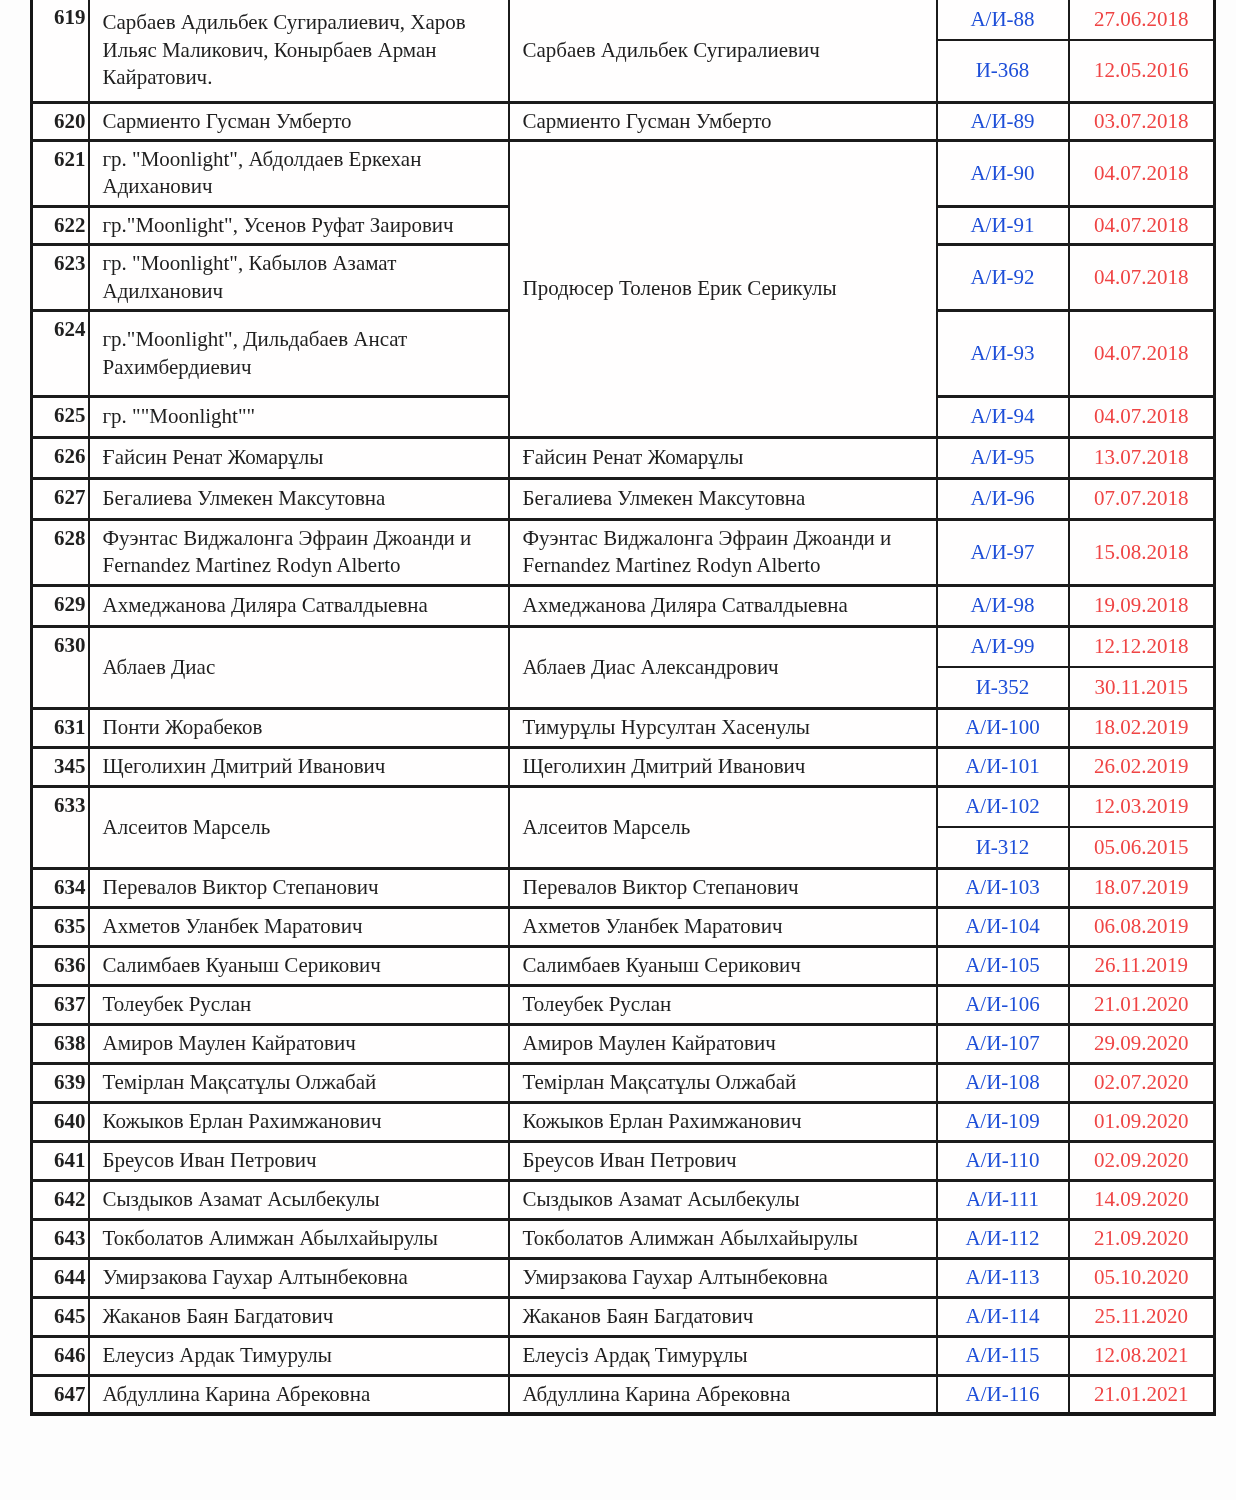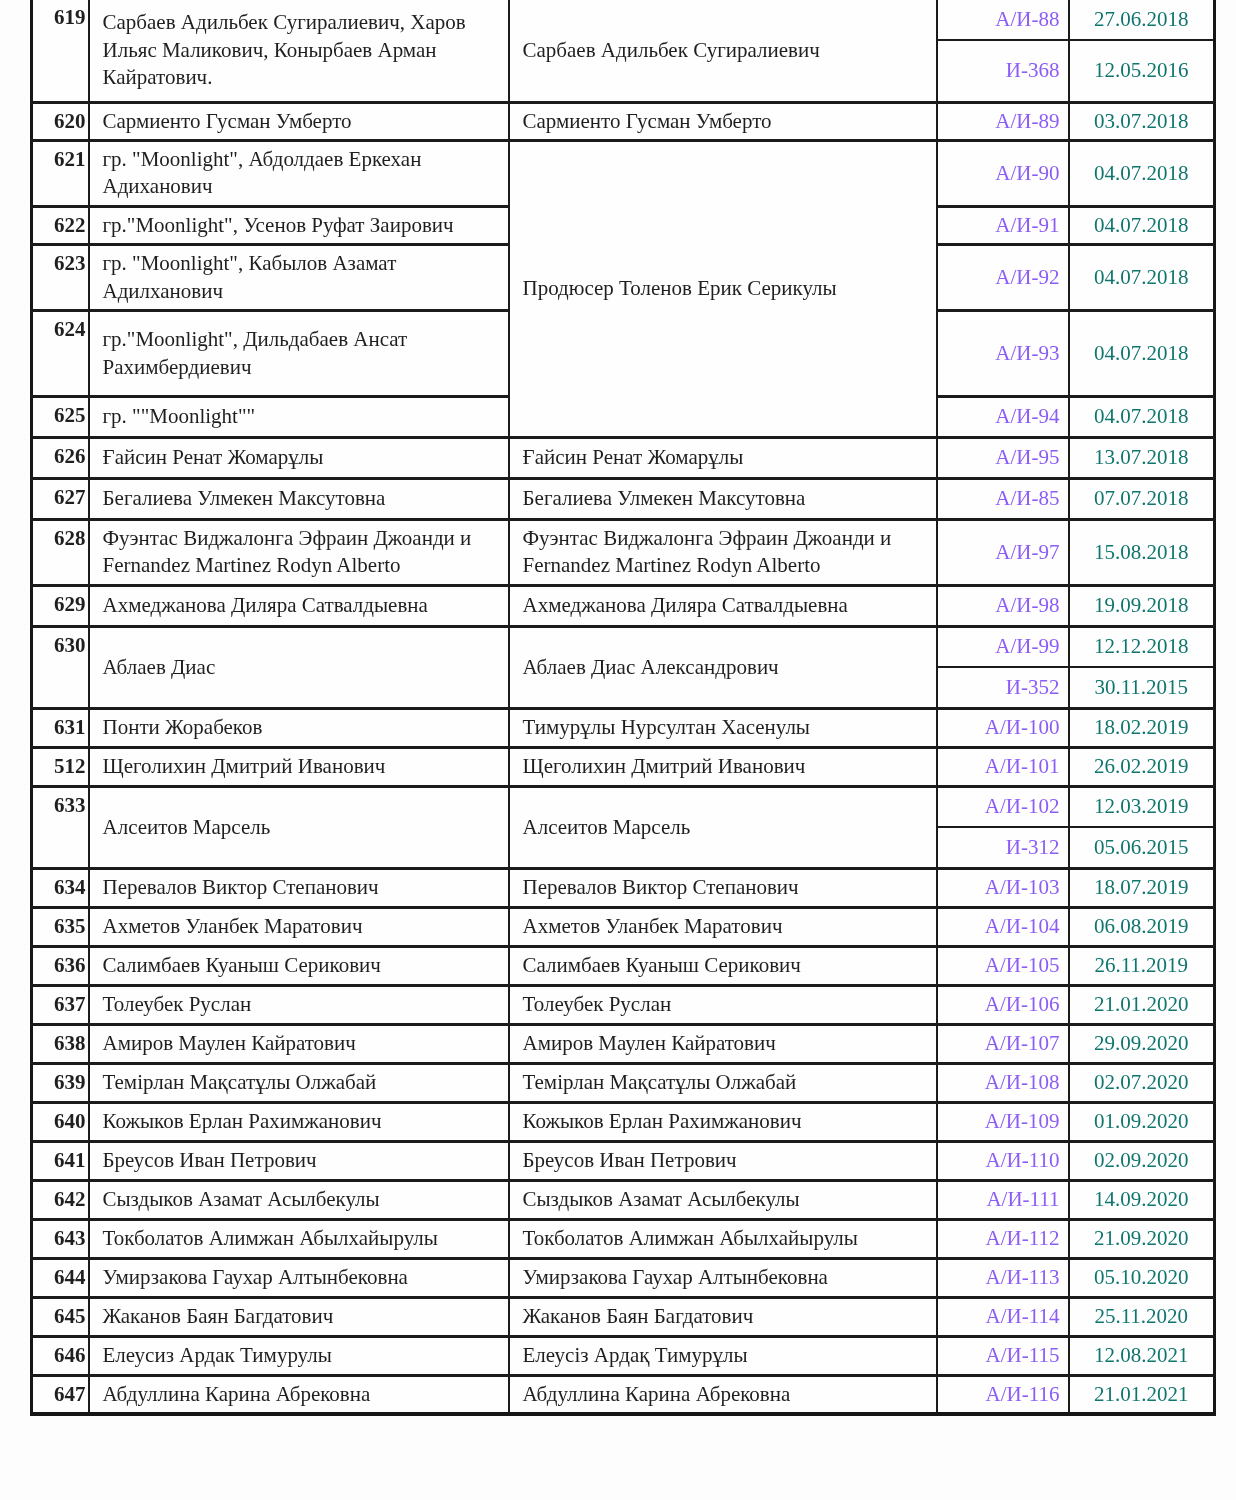--- a/index.html
+++ b/index.html
@@ -36,28 +36,28 @@
     vertical-align:top;
     padding:4px 2px 2px 2px;
   }
   td.name,td.holder{
     text-align:left;
     vertical-align:middle;
     padding:4px 10px 4px 13px;
     margin-left:26px;
   }
   td.code{
-    text-align:right;
+    text-align:center;
     vertical-align:middle;
-    color:#8b5cf6;
+    color:#1d4ed8;
   }
   td.date{
     text-align:center;
     vertical-align:middle;
-    color:#0f766e;
+    color:#ef4444;
   }
   td.bt-none{border-top:0;}
   td.bt-main{border-top-width:3px;}
   td.bt-sub{border-top-width:2px;border-top-color:#2a2a2a;}
 </style>
 </head>
 <body>
 
 <div class="page">
   <table class="reg">
@@ -122,21 +122,21 @@
           <td class="num bt-main">626</td>
           <td class="name bt-main">Ғайсин Ренат Жомарұлы</td>
           <td class="holder bt-main">Ғайсин Ренат Жомарұлы</td>
           <td class="code bt-main">А/И-95</td>
           <td class="date bt-main">13.07.2018</td>
         </tr>
         <tr style="height: 41px;">
           <td class="num bt-main">627</td>
           <td class="name bt-main">Бегалиева Улмекен Максутовна</td>
           <td class="holder bt-main">Бегалиева Улмекен Максутовна</td>
-          <td class="code bt-main">А/И-85</td>
+          <td class="code bt-main">А/И-96</td>
           <td class="date bt-main">07.07.2018</td>
         </tr>
         <tr style="height: 58px;">
           <td class="num bt-main">628</td>
           <td class="name bt-main">Фуэнтас Виджалонга Эфраин Джоанди и Fernandez Martinez Rodyn Alberto</td>
           <td class="holder bt-main">Фуэнтас Виджалонга Эфраин Джоанди и Fernandez Martinez Rodyn Alberto</td>
           <td class="code bt-main">А/И-97</td>
           <td class="date bt-main">15.08.2018</td>
         </tr>
         <tr style="height: 41px;">
@@ -158,21 +158,21 @@
           <td class="date bt-sub">30.11.2015</td>
         </tr>
         <tr style="height: 39px;">
           <td class="num bt-main">631</td>
           <td class="name bt-main">Понти Жорабеков</td>
           <td class="holder bt-main">Тимурұлы Нурсултан Хасенулы</td>
           <td class="code bt-main">А/И-100</td>
           <td class="date bt-main">18.02.2019</td>
         </tr>
         <tr style="height: 39px;">
-          <td class="num bt-main">512</td>
+          <td class="num bt-main">345</td>
           <td class="name bt-main">Щеголихин Дмитрий Иванович</td>
           <td class="holder bt-main">Щеголихин Дмитрий Иванович</td>
           <td class="code bt-main">А/И-101</td>
           <td class="date bt-main">26.02.2019</td>
         </tr>
         <tr style="height: 41px;">
           <td class="num bt-main" rowspan="2">633</td>
           <td class="name bt-main" rowspan="2">Алсеитов Марсель</td>
           <td class="holder bt-main" rowspan="2">Алсеитов Марсель</td>
           <td class="code bt-main">А/И-102</td>

